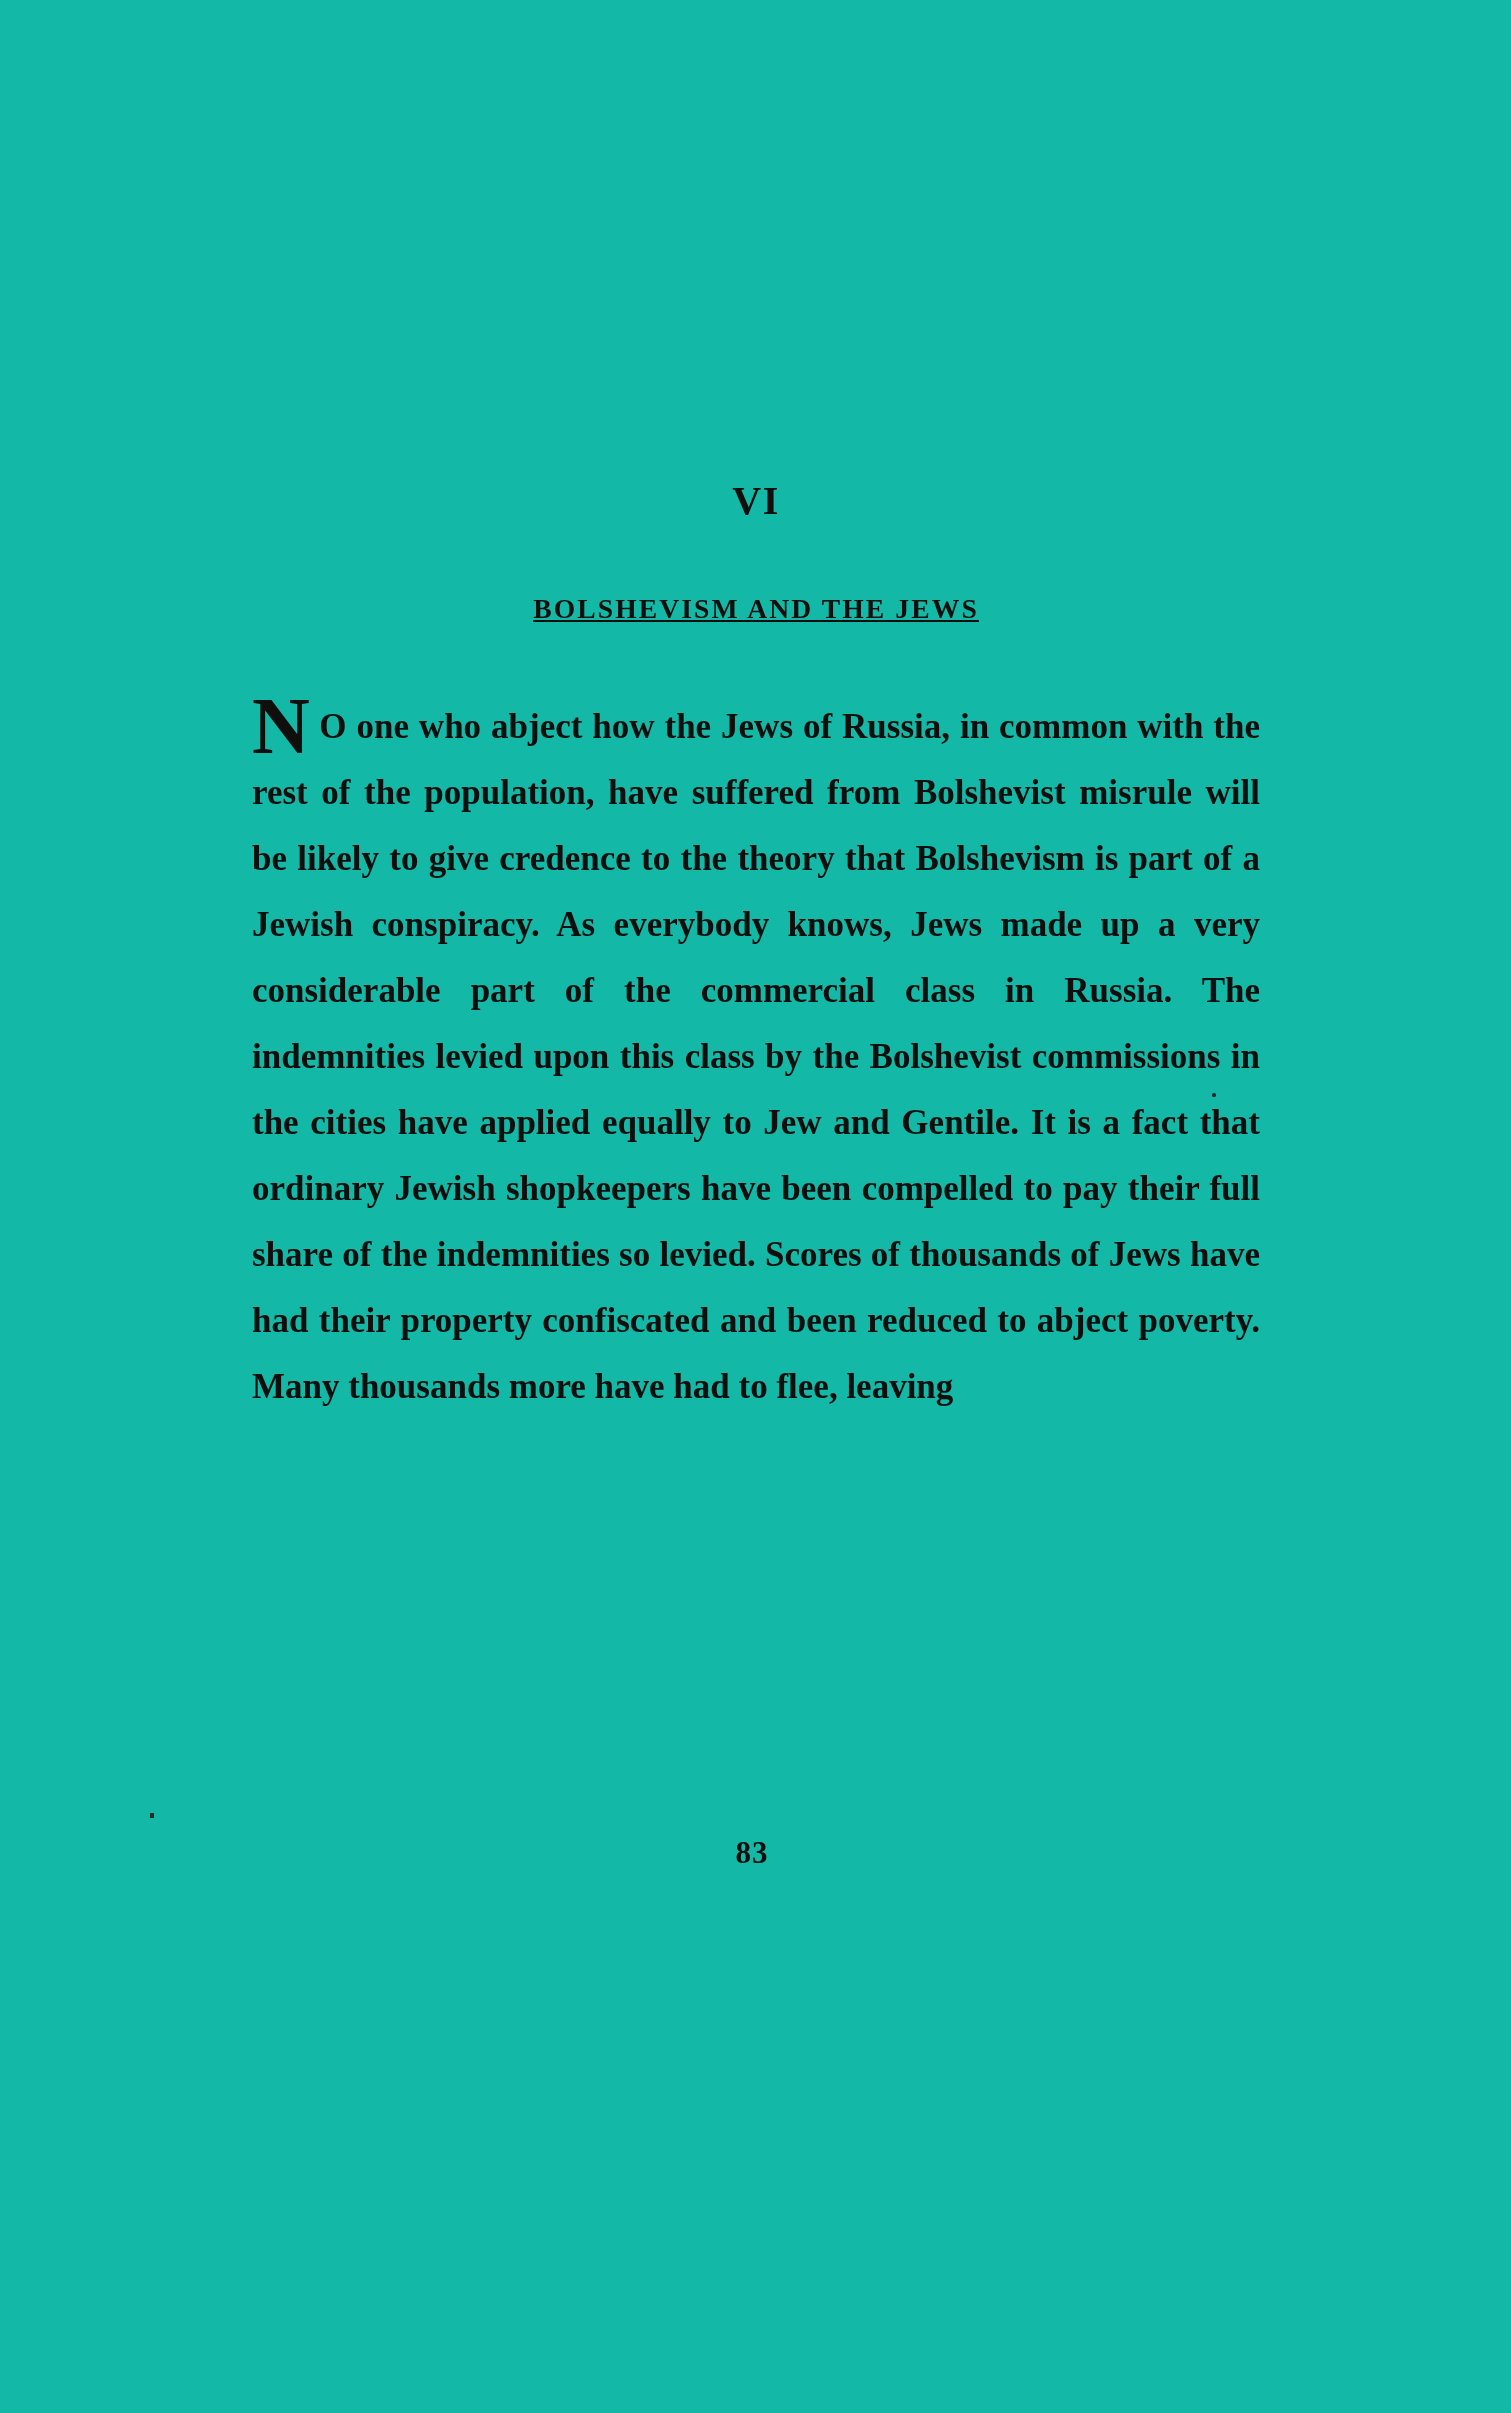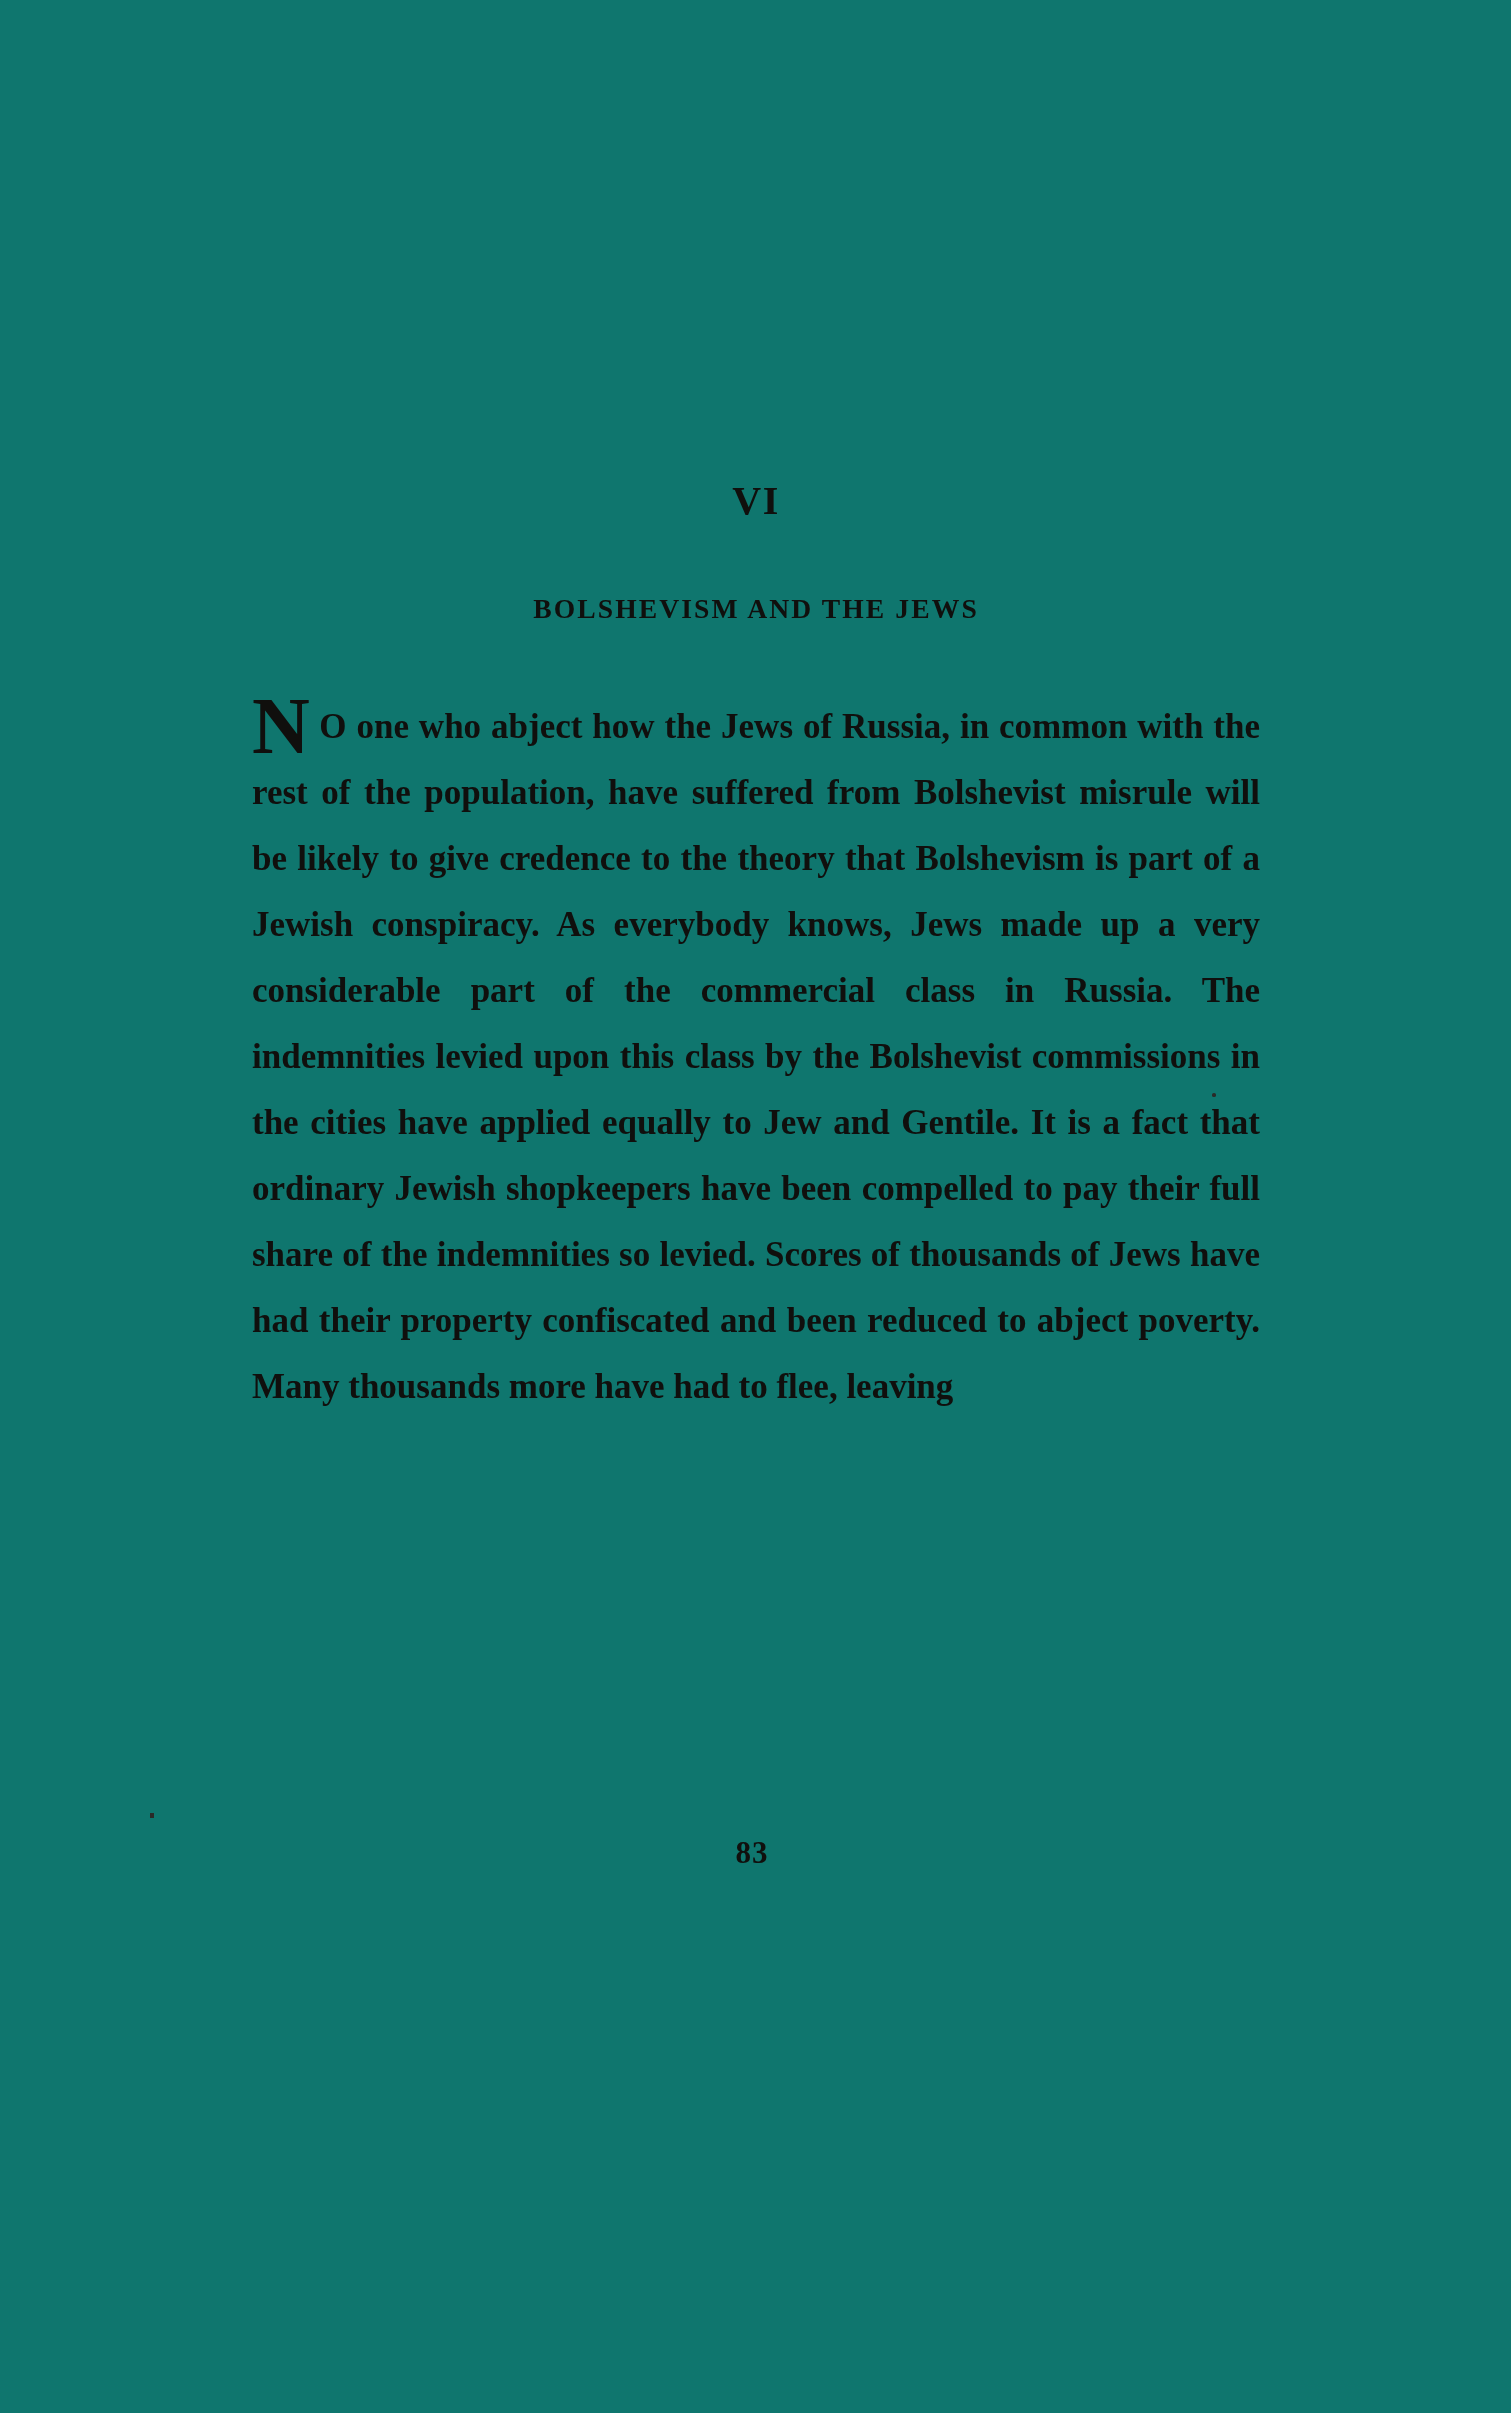--- a/index.html
+++ b/index.html
@@ -4,21 +4,21 @@
 <style>
   html, body {
     margin: 0;
     padding: 0;
     background: #ffffff;
   }
   .page {
     position: relative;
     width: 1512px;
     height: 2413px;
-    background: #0f766e;
+    background: #14b8a6;
     overflow: hidden;
     font-family: "Liberation Serif", serif;
     color: #100f0d;
   }
   .content {
     position: absolute;
     left: 50%;
     transform: translateX(-50%);
     top: 477px;
     width: 1008px;
@@ -31,20 +31,21 @@
     margin: 0 0 69px 0;
     font-family: "Liberation Serif", serif;
   }
   .chapter-title {
     text-align: center;
     font-size: 27.6px;
     font-weight: 700;
     letter-spacing: 2.1px;
     margin: 0 0 69px 0;
     font-family: "Liberation Serif", serif;
+    text-decoration: underline;
   }
   .body-text {
     font-size: 35px;
     line-height: 66px;
     text-align: justify;
     text-justify: inter-word;
     font-weight: 700;
     hyphens: manual;
   }
   .dropcap {

